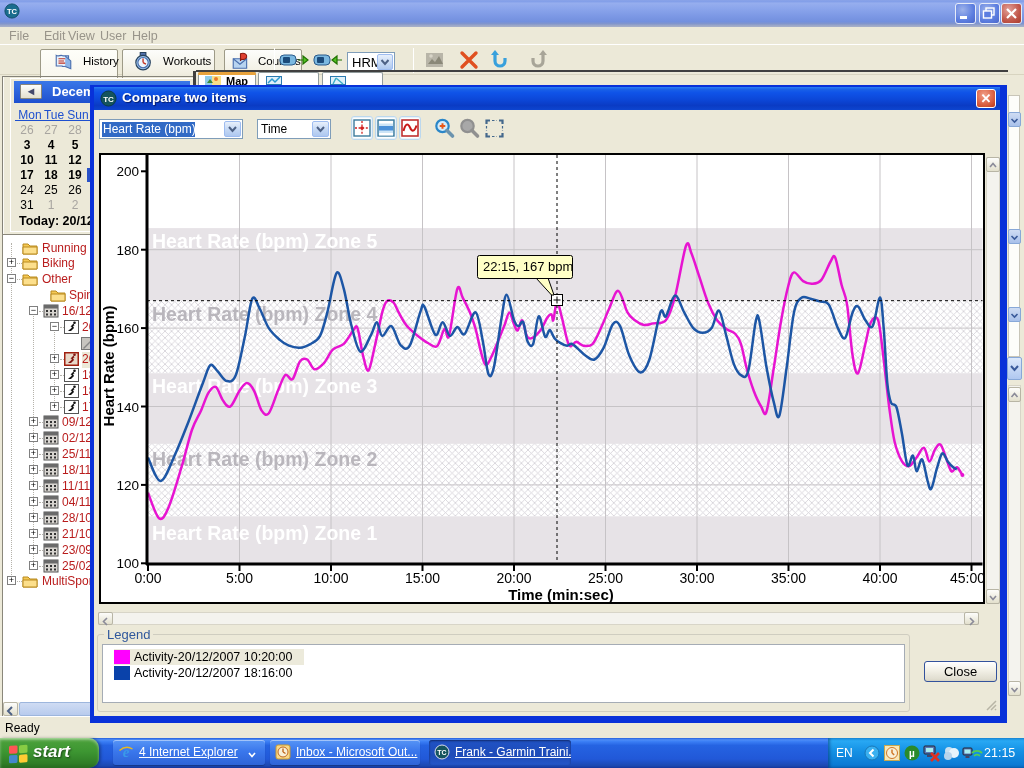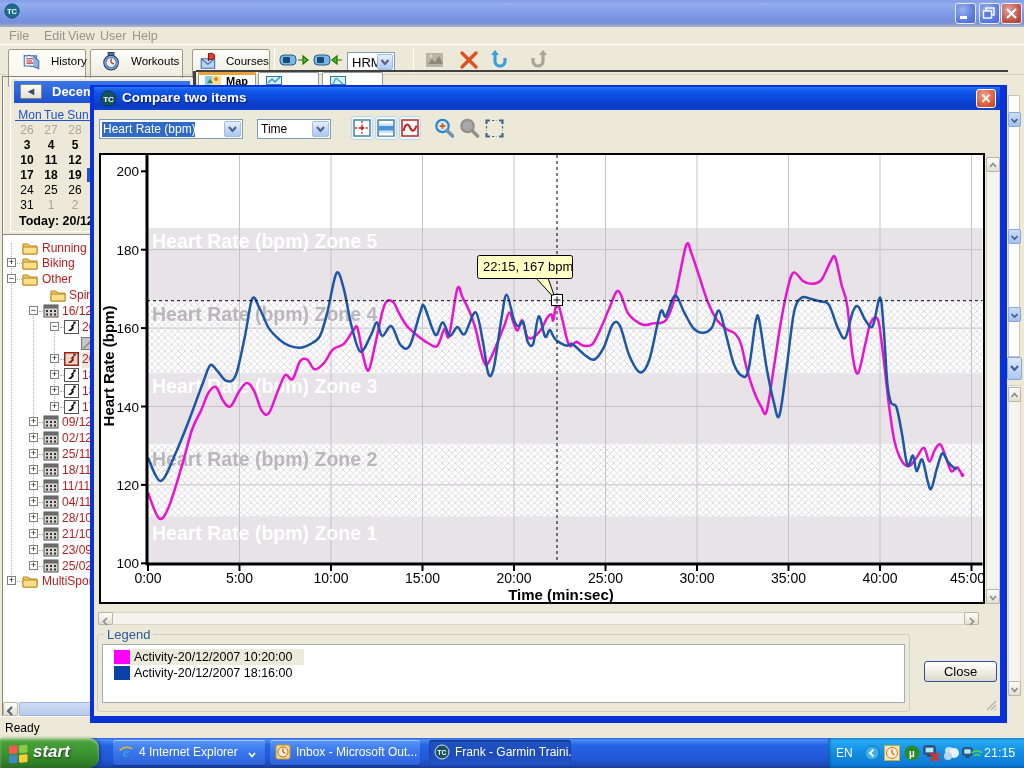--- a/index.html
+++ b/index.html
@@ -16,21 +16,21 @@
 #btn-min { left:955px; background:radial-gradient(circle at 35% 30%,#9db2ea,#5c7ee0 60%,#4a66c8); }
 #btn-max { left:979px; background:radial-gradient(circle at 35% 30%,#9db2ea,#5c7ee0 60%,#4a66c8); }
 #btn-close { left:1001px; background:radial-gradient(circle at 35% 30%,#e2a099,#c1574a 60%,#a83c2e); }
 
 
 #menubar { left:0; top:27px; width:1024px; height:17px; background:#ece9d8; color:#98948a; font-size:12.5px; }
 #menubar span { position:absolute; top:2px; }
 
 
 #toolbar { left:0; top:44px; width:1024px; height:31px; background:#ece9d8; border-top:1px solid #fff; border-bottom:1px solid #d8d4c0; }
-.tbtn { position:absolute; top:4px; height:38px; background:linear-gradient(180deg,#fdfdfb,#f2f0e4 60%,#e3e0cd); border:1px solid #9d9a87; border-radius:2px; font-size:11.5px; color:#000; }
+.tbtn { position:absolute; top:4px; height:38px; background:linear-gradient(180deg,#fdfdfb,#f2f0e4 60%,#e3e0cd); border:1px solid #9d9a87; border-radius:2px; font-size:11.5px; color:#000;margin-left:32px; }
 .tbtn .lbl { position:absolute; left:40px; top:5px; }
 .ticon16 { position:absolute; left:13px; top:2px; width:19px; height:19px; }
 
 
 #statusbar { left:0; top:716px; width:1004px; height:22px; background:#ece9d8; border-top:1px solid #fff; font-size:12px; color:#000; }
 #statusbar .txt { position:absolute; left:5px; top:4px; }
 
 
 #calpanel { left:10px; top:78px; width:186px; height:154px; background:#ece9d8; border:1px solid #fff; }
 #calhead { position:absolute; left:3px; top:2px; width:176px; height:22px; background:linear-gradient(180deg,#3a77e8,#1e50cf); }
@@ -43,21 +43,21 @@
 
 
 #treepanel { left:2px; top:234px; width:194px; height:482px; background:#fff; border:1px solid #8a877a; border-right:none; }
 .trow { position:absolute; left:0; height:16px; font-size:12px; color:#b91c1c; white-space:nowrap; }
 .pm { position:absolute; width:9px; height:9px; border:1px solid #808080; background:#fff; font-size:9px; line-height:7px; text-align:center; color:#000; }
 
 
 #taskbar { left:0; top:738px; width:1024px; height:30px; background:linear-gradient(180deg,#245edb 0%,#4e8df7 6%,#3a7ef5 12%,#2563e2 25%,#2158d8 70%,#1c48b0 93%,#15359b 100%); }
 .taskbtn { position:absolute; top:2px; height:25px; border-radius:3px; font-size:12px; color:#fff; background:linear-gradient(180deg,#5795f6,#3a77ec 40%,#2e64d8); box-shadow:inset 0 1px 0 rgba(255,255,255,0.4), 0 1px 1px rgba(0,0,0,0.3); white-space:nowrap; overflow:hidden; }
 .taskbtn .ti { position:absolute; left:5px; top:4px; width:16px; height:16px; }
-.taskbtn .tt { position:absolute; left:26px; top:5px; }
+.taskbtn .tt { position:absolute; left:26px; top:5px;text-decoration:underline; }
 
 
 #dialog { left:90px; top:85px; width:917px; height:638px; background:#0831d9; border-radius:0; }
 #dlg-inner { position:absolute; left:4px; top:25px; right:7px; bottom:7px; background:#ece9d8; }
 #dlg-title { position:absolute; left:4px; top:2px; width:906px; height:23px;
  background:linear-gradient(180deg,#2a80f2 0%,#1961e8 10%,#0f53e8 25%,#0c47d8 55%,#0a3bc4 80%,#0d45cf 100%); }
 #dlg-title .dtext { position:absolute; left:28px; top:3px; color:#fff; font-weight:bold; font-size:13.5px; text-shadow:1px 1px 1px rgba(0,0,40,0.6); }
 #dlg-close { position:absolute; left:882px; top:2px; width:20px; height:19px; border-radius:3px; border:1px solid #fff; background:radial-gradient(circle at 40% 30%,#f0a088,#dd6547 55%,#bc3813); color:#fff; font-size:13px; font-weight:bold; text-align:center; line-height:17px; }
 
 

